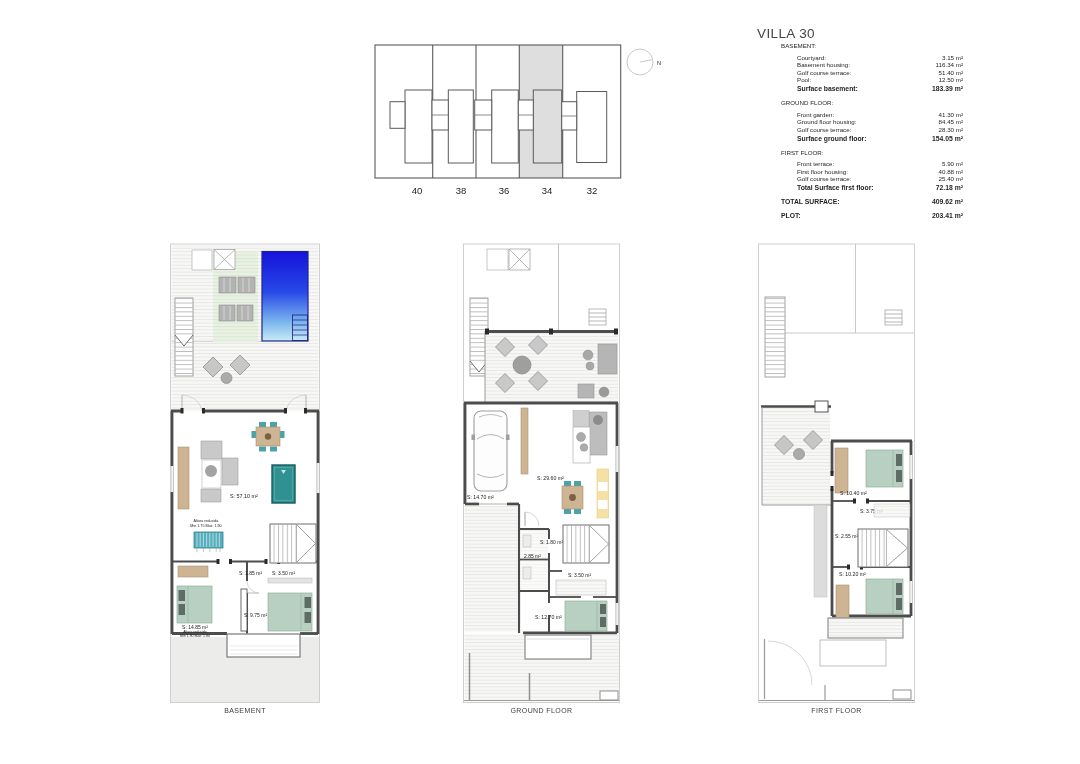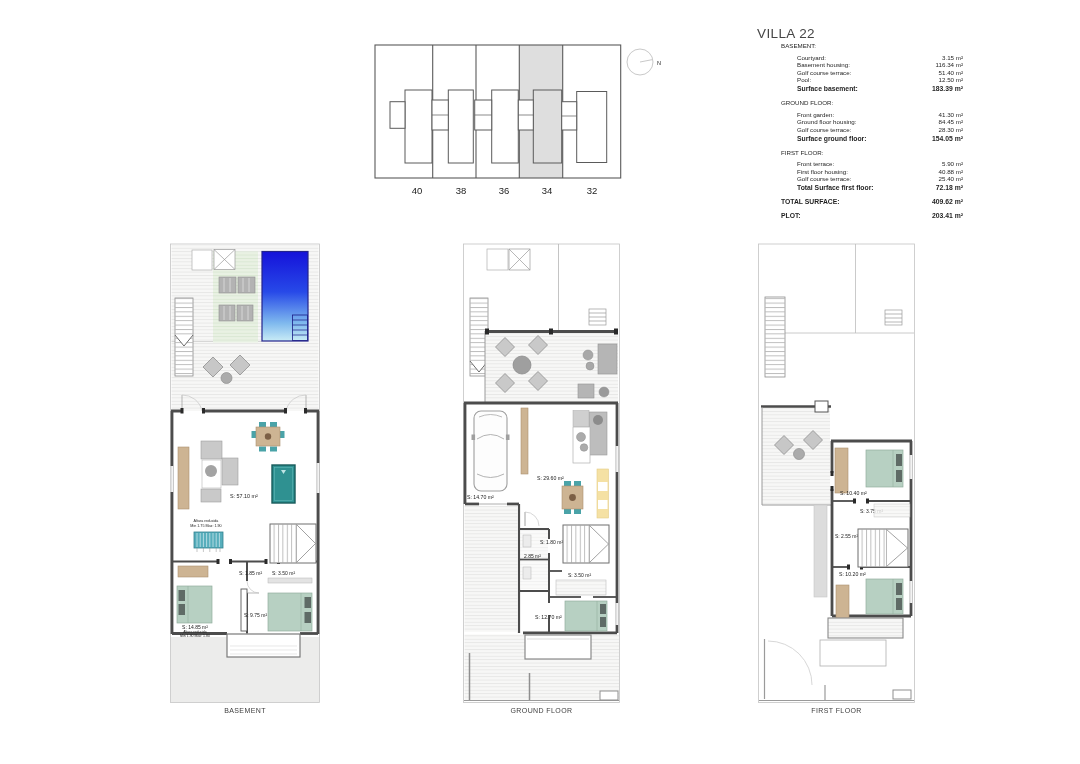--- a/index.html
+++ b/index.html
@@ -51,21 +51,21 @@
     </pattern>
     <linearGradient id="poolg" x1="0" y1="0" x2="0" y2="1">
       <stop offset="0" stop-color="#1512da"></stop>
       <stop offset="0.45" stop-color="#2749e8"></stop>
       <stop offset="0.8" stop-color="#7fb9ee"></stop>
       <stop offset="1" stop-color="#c9ecf6"></stop>
     </linearGradient>
   </defs>
 </svg>
 
-<div id="villa-title" class="abs">VILLA 22</div>
+<div id="villa-title" class="abs">VILLA 30</div>
 
 <div id="summary" class="abs">
 
   <div class="sec">
     <div class="sec-header">BASEMENT:</div>
     <div class="row">
         <span class="lbl">Courtyard:</span>
         <span>3.15 m²</span>
       </div>
     <div class="row">

